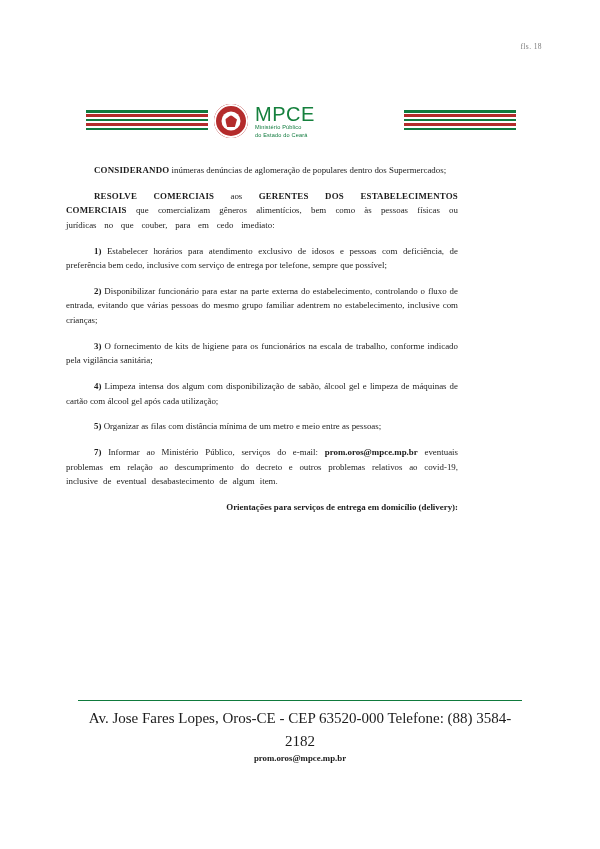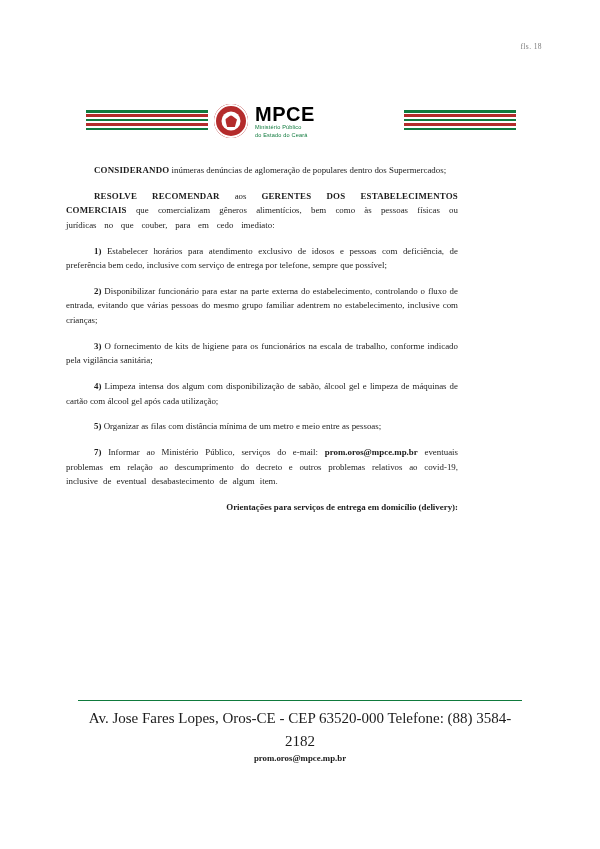--- a/index.html
+++ b/index.html
@@ -100,23 +100,23 @@
     clip-path: polygon(50% 0%, 100% 38%, 82% 100%, 18% 100%, 0% 38%);
   }
   .wordmark {
     display: flex;
     flex-direction: column;
     justify-content: center;
     line-height: 1;
   }
   .wordmark .mpce {
     font-family: "Liberation Sans", sans-serif;
-    font-weight: bold;
+    font-weight: normal;
     font-size: 20px;
-    color: #000000;
+    color: #15803d;
     letter-spacing: 0.5px;
   }
   .wordmark .sub1,
   .wordmark .sub2 {
     font-family: "Liberation Sans", sans-serif;
     font-size: 5.6px;
     color: #0f7a3d;
     letter-spacing: 0.15px;
     margin-top: 1.5px;
   }
@@ -201,21 +201,21 @@
     </div>
   </div>
 
   <div class="content">
 
     <p class="indent">
       <span class="b spaced">CONSIDERANDO</span><span> inúmeras denúncias de aglomeração de populares dentro dos Supermercados;</span>
     </p>
 
     <p class="indent wide-1">
-      <span class="b spaced">RESOLVE RECOMENDAR</span><span> aos </span><span class="b spaced">GERENTES DOS ESTABELECIMENTOS COMERCIAIS</span><span> que comercializam gêneros alimentícios, bem como às pessoas físicas ou jurídicas no que couber, para em cedo imediato:</span>
+      <span class="b spaced">RESOLVE COMERCIAIS</span><span> aos </span><span class="b spaced">GERENTES DOS ESTABELECIMENTOS COMERCIAIS</span><span> que comercializam gêneros alimentícios, bem como às pessoas físicas ou jurídicas no que couber, para em cedo imediato:</span>
     </p>
 
     <p class="indent">
       <span class="b">1)</span><span> Estabelecer horários para atendimento exclusivo de idosos e pessoas com deficiência, de preferência bem cedo, inclusive com serviço de entrega por telefone, sempre que possível;</span>
     </p>
 
     <p class="indent">
       <span class="b">2)</span><span> Disponibilizar funcionário para estar na parte externa do estabelecimento, controlando o fluxo de entrada, evitando que várias pessoas do mesmo grupo familiar adentrem no estabelecimento, inclusive com crianças;</span>
     </p>
 

